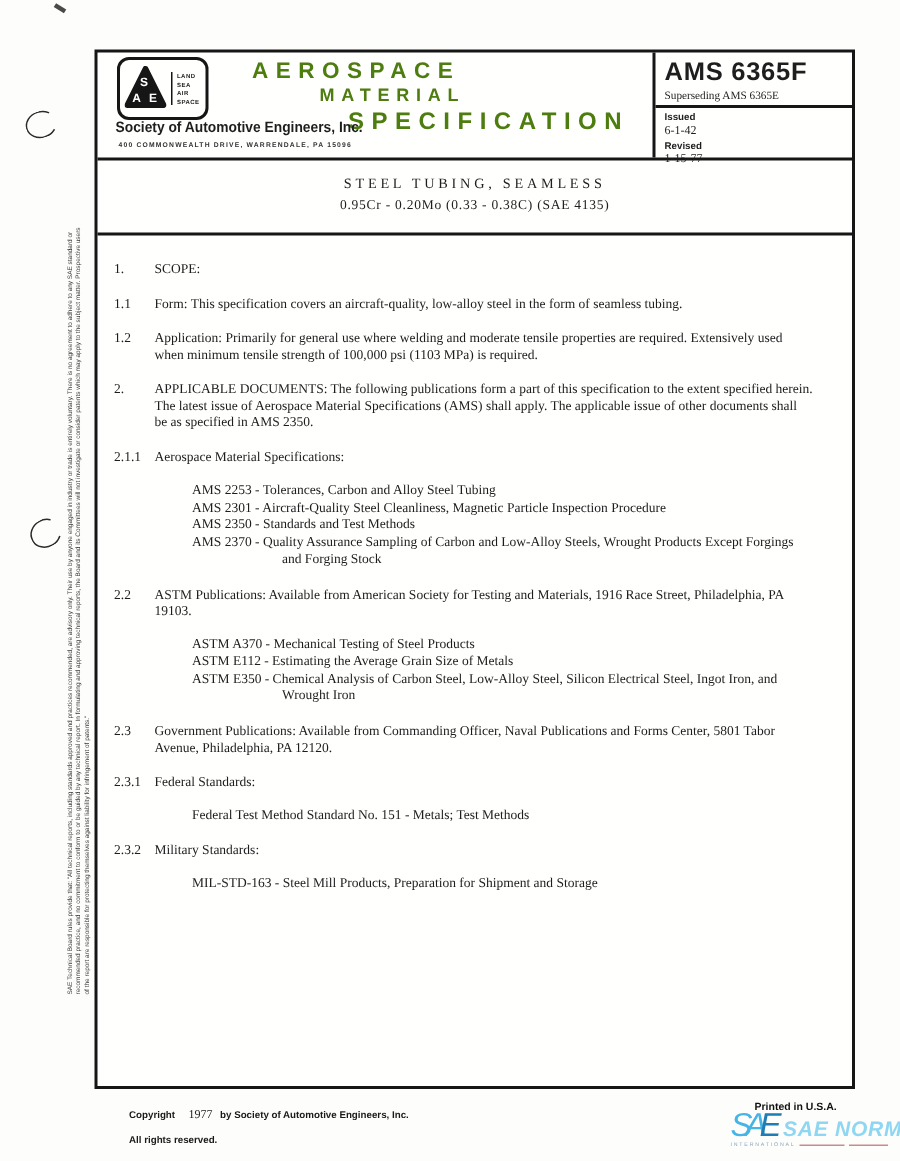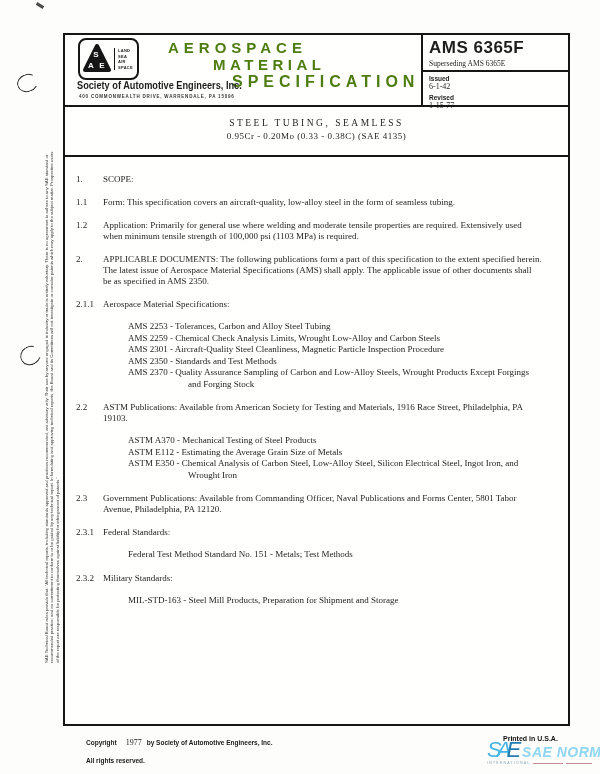--- a/index.html
+++ b/index.html
@@ -22,27 +22,27 @@
   
   .hdr{display:flex;height:70px;border-bottom:2px solid #161616;position:relative;}
   .hdr-left{flex:1;position:relative;}
   .logo-box{position:absolute;left:13px;top:3px;width:61px;height:42px;border:2px solid #161616;border-radius:8px;
     box-sizing:border-box;display:flex;align-items:center;padding:2px 2px 2px 3px;}
   .logo-tri{flex:0 0 auto;}
   .logo-tag{margin-left:3px;border-left:1.5px solid #161616;padding-left:3px;
     font-family:"Liberation Sans",sans-serif;font-weight:bold;font-size:4px;line-height:5.5px;letter-spacing:.3px;}
   .t-line{position:absolute;font-family:"Liberation Sans",sans-serif;font-weight:bold;color:#4d7c0f;white-space:nowrap;}
   .t1{left:103px;top:4px;font-size:15px;letter-spacing:5px;}
-  .t2{left:148px;top:21px;font-size:15px;letter-spacing:4.5px;}
+  .t2{left:148px;top:21px;font-size:12px;letter-spacing:4.5px;}
   .t3{left:167px;top:38px;font-size:16px;letter-spacing:5px;}
   .society{position:absolute;left:12px;top:45px;font-family:"Liberation Sans",sans-serif;font-weight:bold;font-size:10px;
     transform:scaleX(.92);transform-origin:left;white-space:nowrap;}
   .address{position:absolute;left:14px;top:59px;font-family:"Liberation Sans",sans-serif;font-weight:bold;font-size:4.5px;
     letter-spacing:.8px;color:#333;white-space:nowrap;}
-  .hdr-right{width:147px;border-left:2px solid #161616;box-sizing:border-box;display:flex;flex-direction:column;}
+  .hdr-right{width:133px;border-left:2px solid #161616;box-sizing:border-box;display:flex;flex-direction:column;}
   .spec-num{font-family:"Liberation Sans",sans-serif;font-weight:bold;font-size:17px;letter-spacing:.5px;padding:3px 0 0 6px;white-space:nowrap;}
   .superseding{font-size:7.5px;padding:1px 0 2px 6px;border-bottom:2px solid #161616;white-space:nowrap;}
   .ir-row{display:flex;padding:3px 6px 0 6px;align-items:baseline;flex-direction:column;}
   .ir-label{font-family:"Liberation Sans",sans-serif;font-weight:bold;font-size:6.5px;width:42px;}
   .ir-value{font-size:8px;}
 
   
   .titleblock{height:50px;border-bottom:2.5px solid #161616;box-sizing:border-box;text-align:center;padding-top:11px;}
   .tb1{font-size:9.5px;letter-spacing:2.5px;}
   .tb2{font-size:9px;letter-spacing:.5px;margin-top:3px;}
@@ -124,21 +124,20 @@
       <div class="tb2">0.95Cr - 0.20Mo (0.33 - 0.38C) (SAE 4135)</div>
     </div>
 
     <div class="docbody">
         <div class="section"><span class="num">1.</span><span><span class="u">SCOPE</span><span>:</span></span></div>
         <div class="section"><span class="num">1.1</span><span><span class="u">Form</span><span>:</span>  This specification covers an aircraft-quality, low-alloy steel in the form of seamless tubing.</span></div>
         <div class="section"><span class="num">1.2</span><span><span class="u">Application</span><span>:</span>  Primarily for general use where welding and moderate tensile properties are required. Extensively used when minimum tensile strength of 100,000 psi (1103 MPa) is required.</span></div>
         <div class="section"><span class="num">2.</span><span><span class="u">APPLICABLE DOCUMENTS</span><span>:</span>  The following publications form a part of this specification to the extent specified herein. The latest issue of Aerospace Material Specifications (AMS) shall apply. The applicable issue of other documents shall be as specified in AMS 2350.</span></div>
         <div class="section"><span class="num">2.1.1</span><span><span class="u">Aerospace Material Specifications</span><span>:</span></span><div class="doclist">
             <div class="item">AMS 2253 - Tolerances, Carbon and Alloy Steel Tubing</div>
-            <div class="item">AMS 2259 - Chemical Check Analysis Limits, Wrought Low-Alloy and Carbon Steels</div>
             <div class="item">AMS 2301 - Aircraft-Quality Steel Cleanliness, Magnetic Particle Inspection Procedure</div>
             <div class="item">AMS 2350 - Standards and Test Methods</div>
             <div class="item">AMS 2370 - Quality Assurance Sampling of Carbon and Low-Alloy Steels, Wrought Products Except Forgings and Forging Stock</div>
           </div></div>
         <div class="section"><span class="num">2.2</span><span><span class="u">ASTM Publications</span><span>:</span>  Available from American Society for Testing and Materials, 1916 Race Street, Philadelphia, PA  19103.</span><div class="doclist">
             <div class="item">ASTM A370 - Mechanical Testing of Steel Products</div>
             <div class="item">ASTM E112 - Estimating the Average Grain Size of Metals</div>
             <div class="item">ASTM E350 - Chemical Analysis of Carbon Steel, Low-Alloy Steel, Silicon Electrical Steel, Ingot Iron, and Wrought Iron</div>
           </div></div>
         <div class="section"><span class="num">2.3</span><span><span class="u">Government Publications</span><span>:</span>  Available from Commanding Officer, Naval Publications and Forms Center, 5801 Tabor Avenue, Philadelphia, PA  12120.</span></div>

